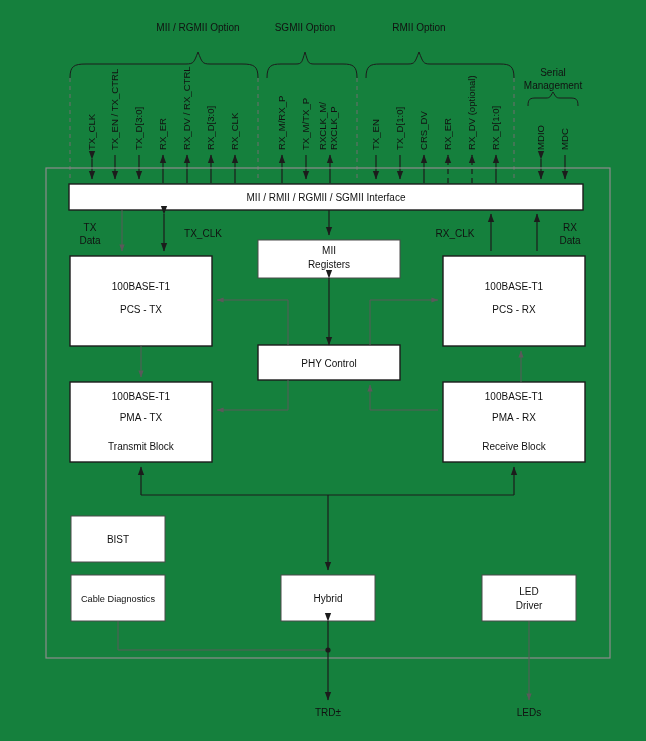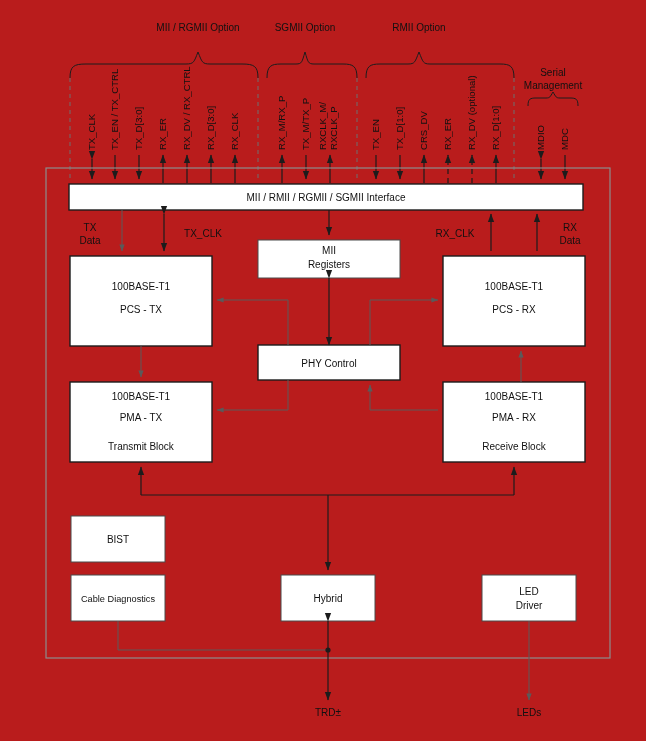--- a/index.html
+++ b/index.html
@@ -1,17 +1,17 @@
 <!DOCTYPE html>
 <html><head>
 <meta charset="utf-8">
 <style>
   html,body{margin:0;padding:0;background:#ffffff;}
   body{width:646px;height:741px;font-family:"Liberation Sans",sans-serif;}
-  #stage{position:relative;width:646px;height:741px;overflow:hidden;background:#b91c1c;}
+  #stage{position:relative;width:646px;height:741px;overflow:hidden;background:#15803d;}
   svg{position:absolute;left:0;top:0;width:646px;height:741px;}
   .blk{fill:#ffffff;stroke:#4a4a4a;stroke-width:1;}
   .blk-dark{fill:#ffffff;stroke:#1c1c1c;stroke-width:1.4;}
   .chip{fill:none;stroke:#8c8c8c;stroke-width:1.2;}
   .wire{stroke:#5a5a5a;stroke-width:1;fill:none;}
   .wire-dark{stroke:#1c1c1c;stroke-width:1.2;fill:none;}
   .wire-dash{stroke:#1c1c1c;stroke-width:1.2;fill:none;stroke-dasharray:5 4;}
   .brace{stroke:#1c1c1c;stroke-width:1;fill:none;}
   .sep{stroke:#6e6e6e;stroke-width:1;fill:none;stroke-dasharray:4 4;}
   text{fill:#111111;font-family:"Liberation Sans",sans-serif;}

